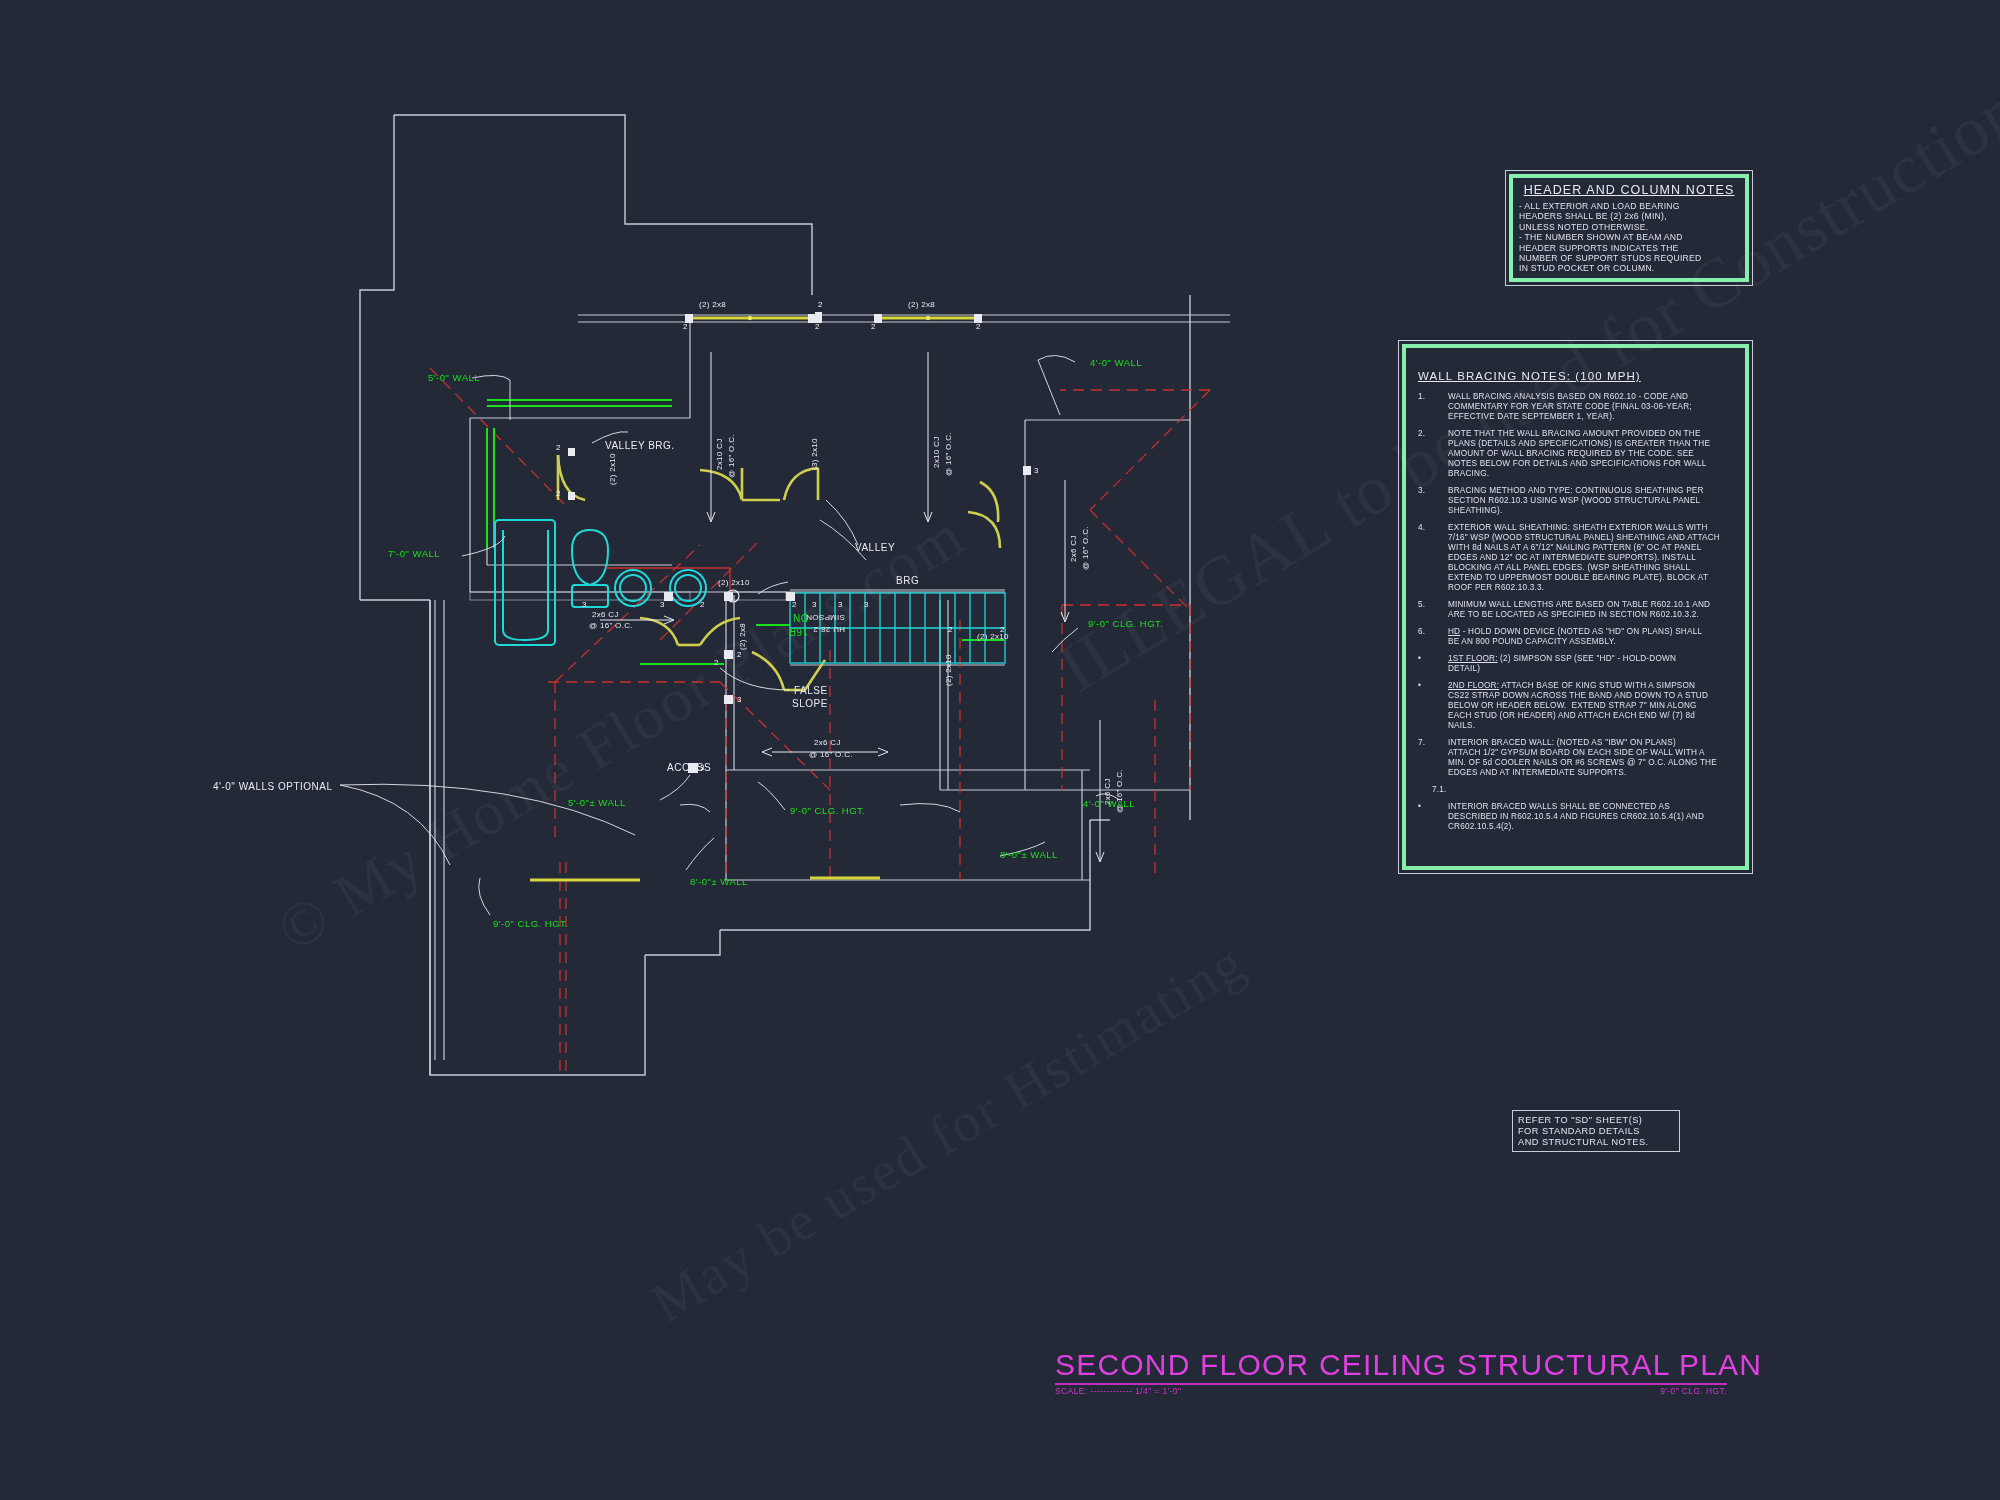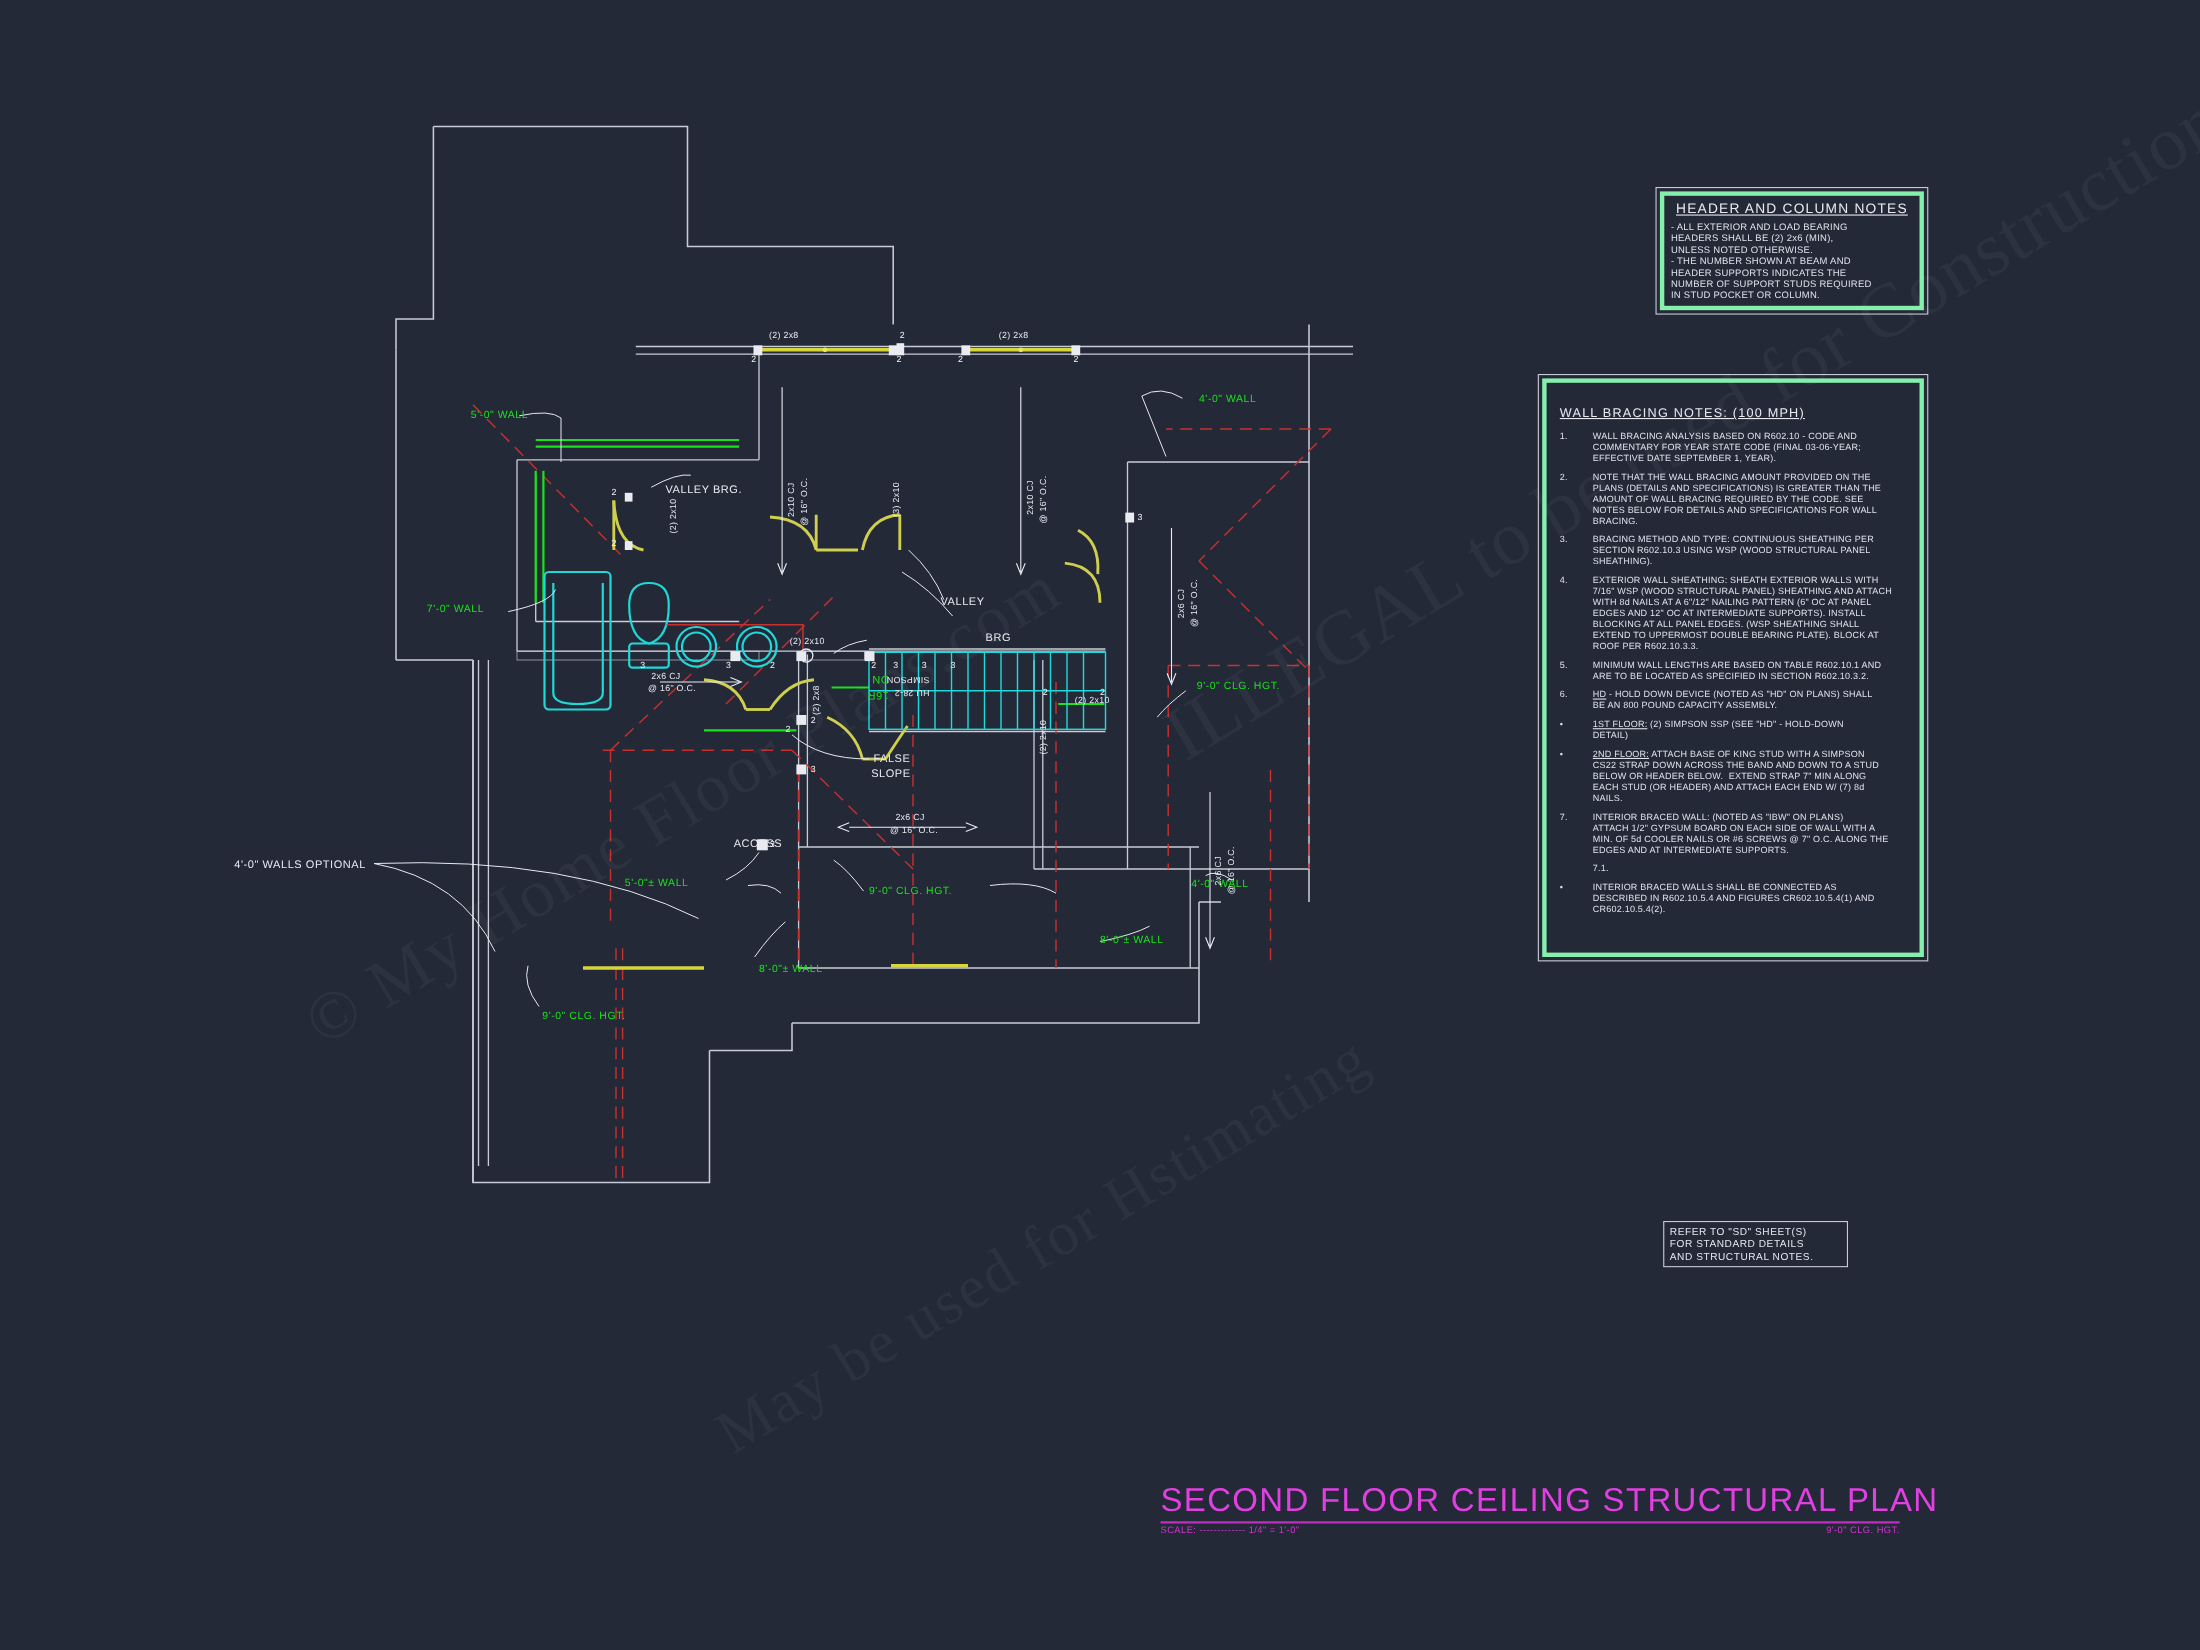--- a/index.html
+++ b/index.html
@@ -98,21 +98,21 @@
     color: #dfe2ea;
   }
   .wb-body {
     flex: 1;
     font-size: 8.2px;
     line-height: 10px;
     letter-spacing: .2px;
     color: #dfe2ea;
     white-space: pre-wrap;
   }
-  .wb-sub { margin-left: 30px; align-items: flex-end; }
+  .wb-sub { margin-left: 14px; align-items: flex-end; }
   .u { text-decoration: underline; }
 
   
   .refbox {
     position: absolute;
     border: 1px solid #c9ccd6;
     box-sizing: border-box;
     padding: 4px 5px 3px 5px;
   }
   .refbox div {

